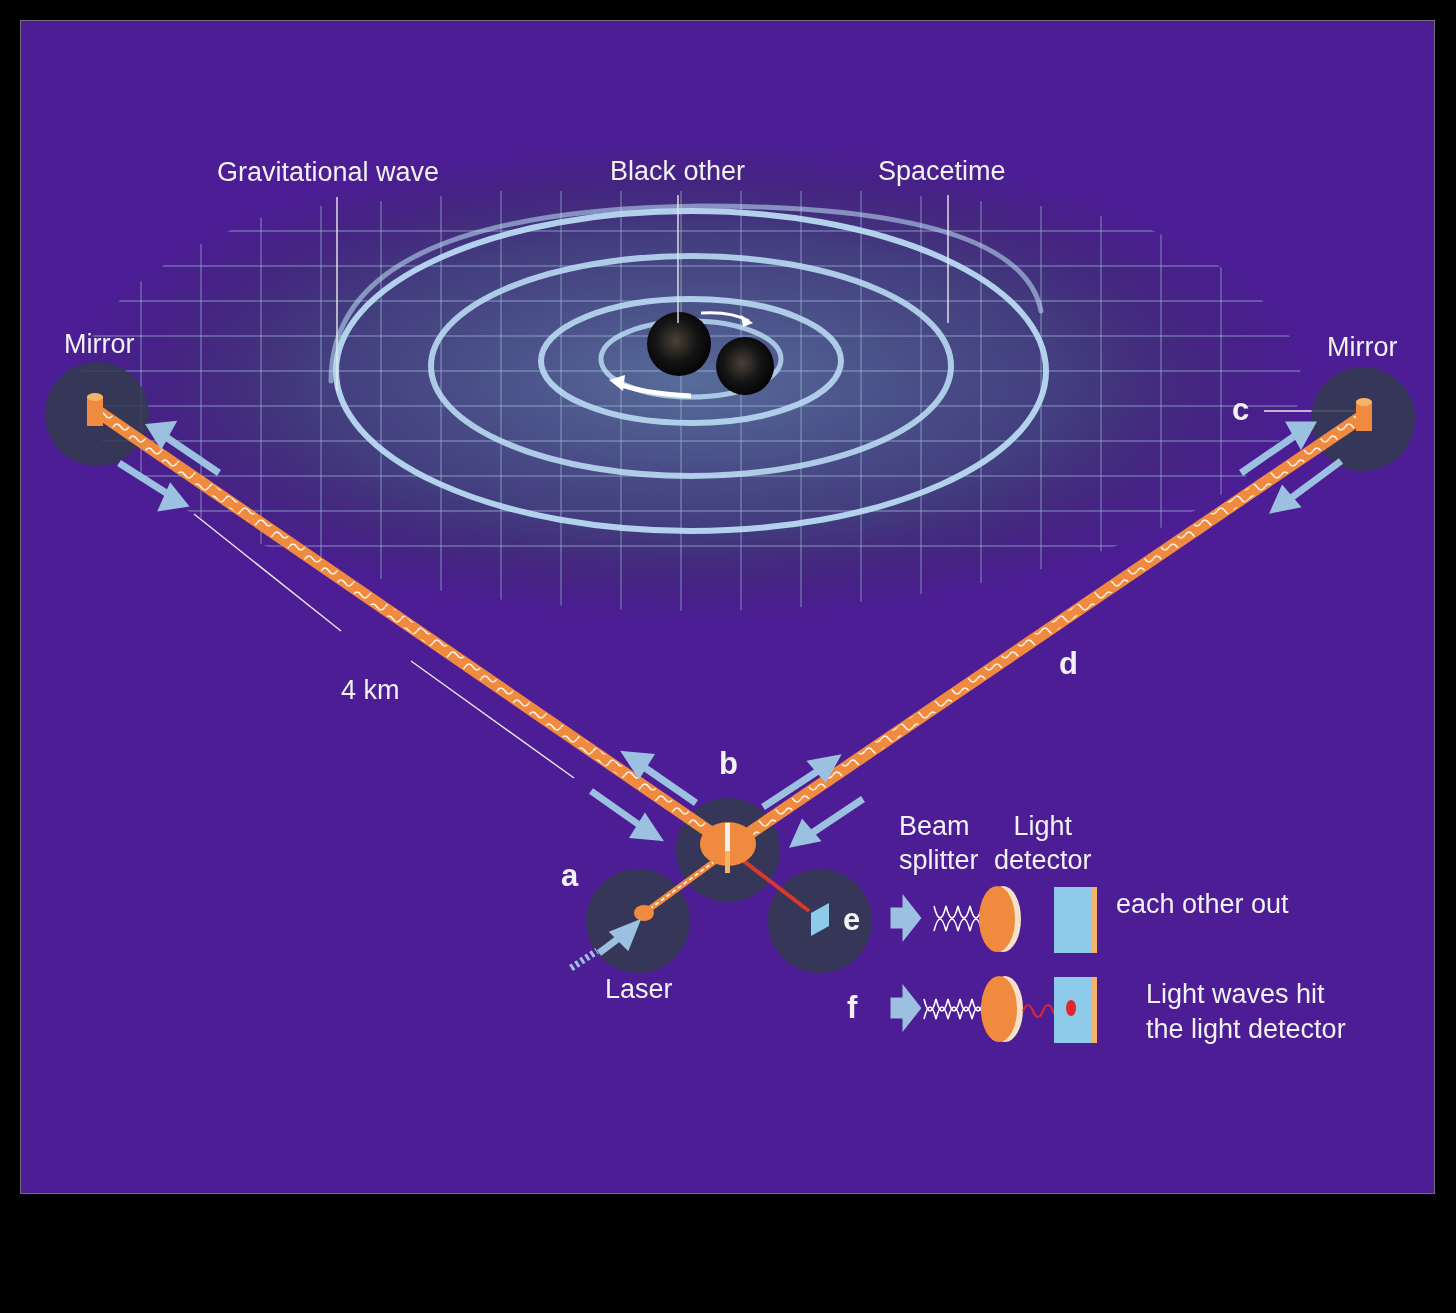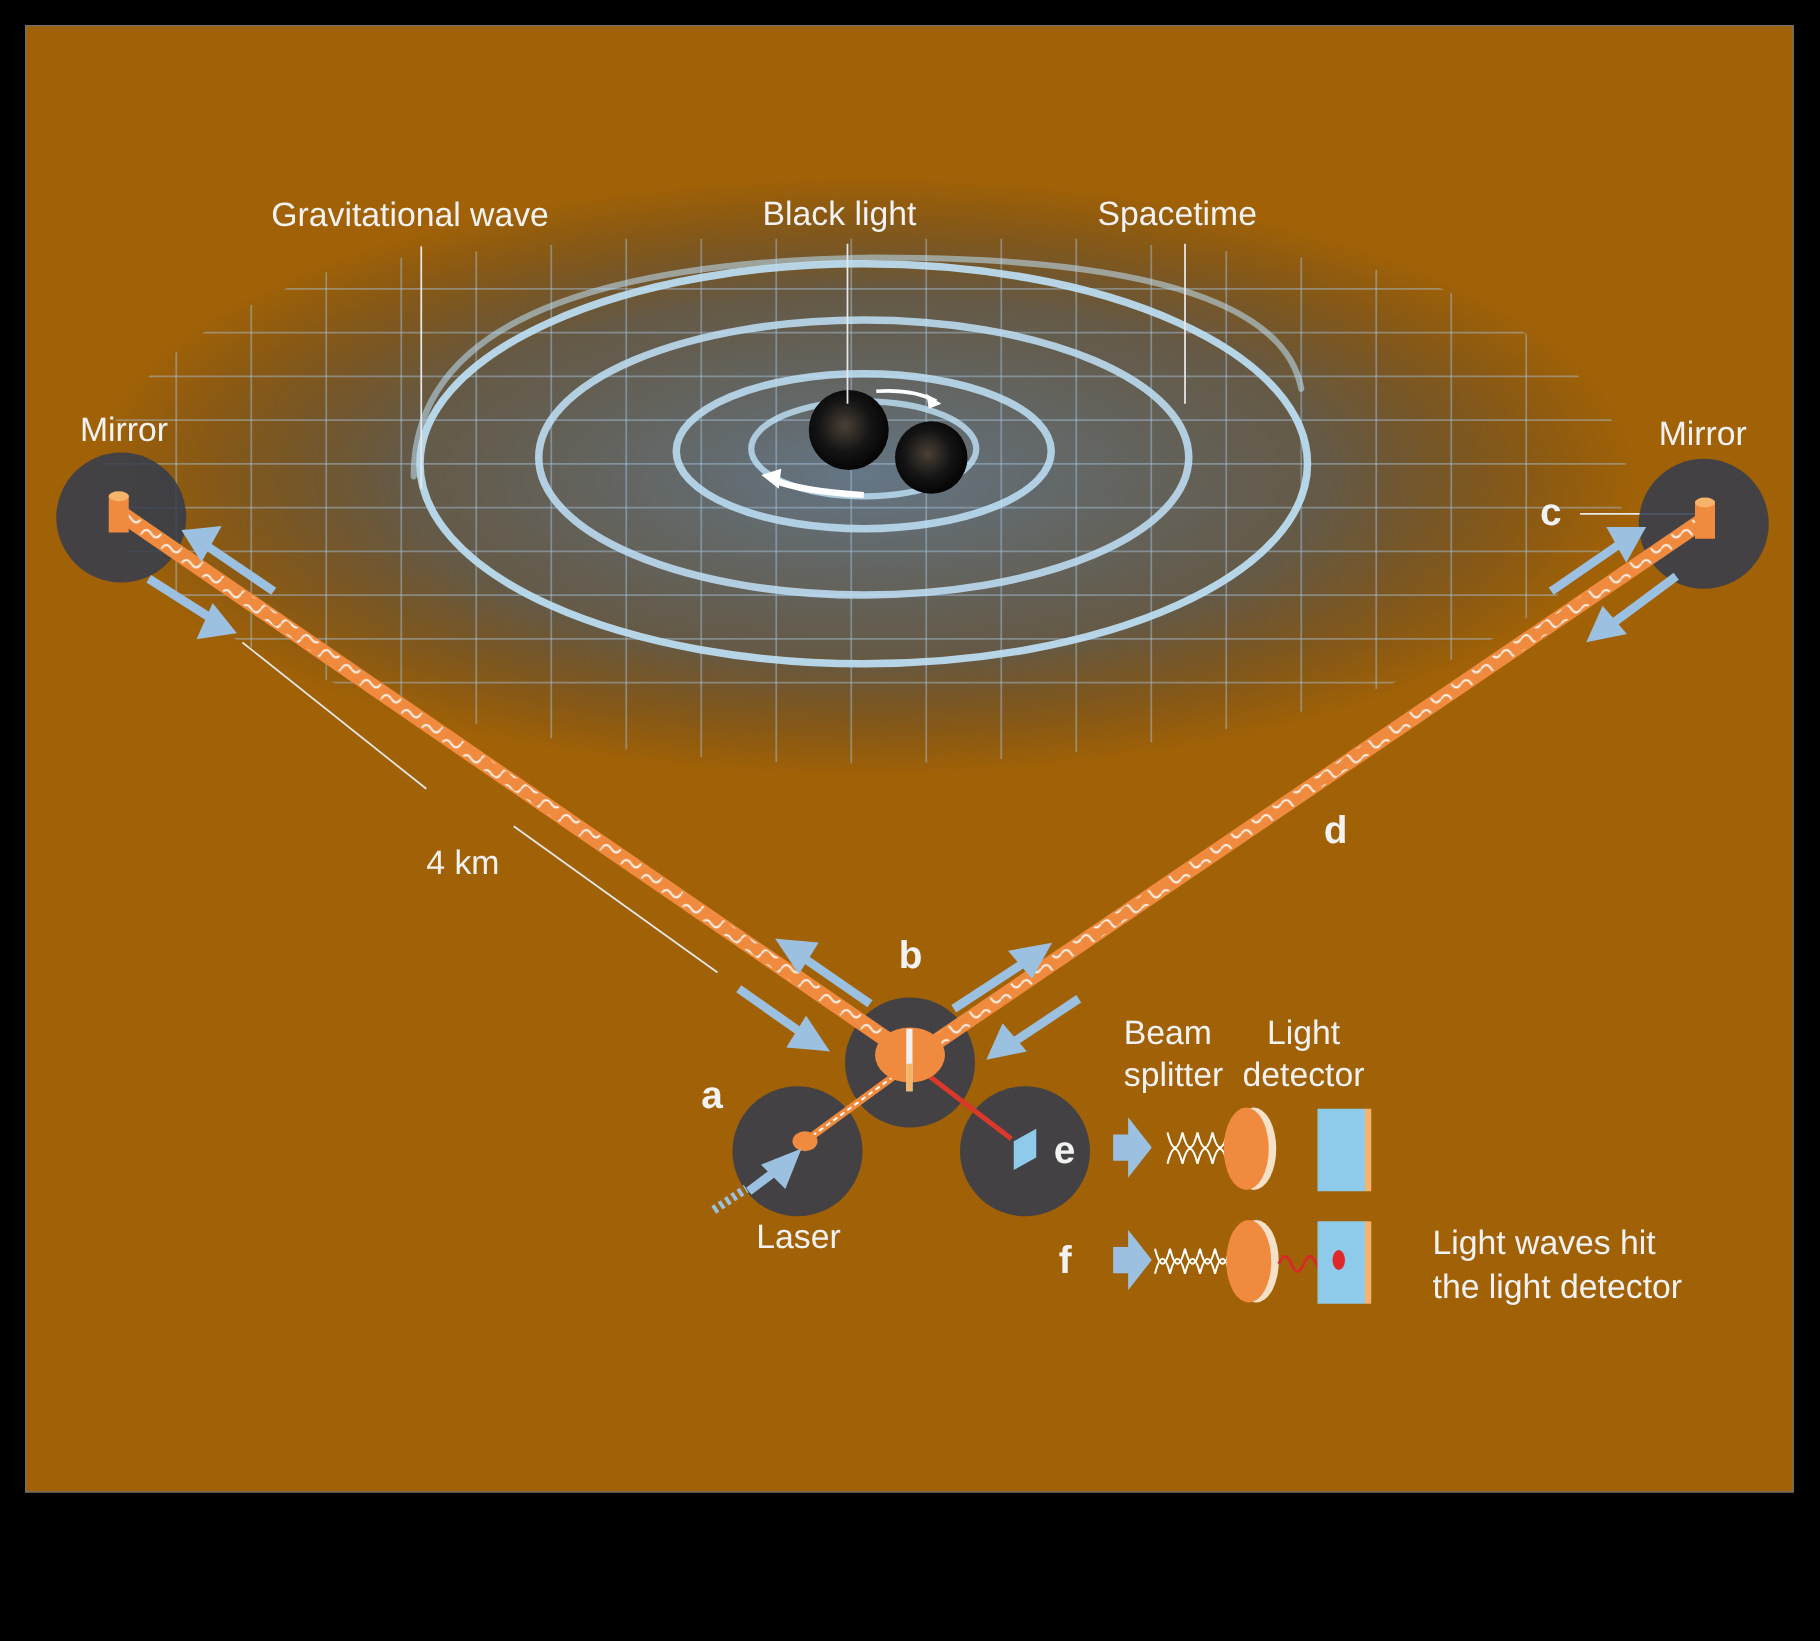--- a/index.html
+++ b/index.html
@@ -1,17 +1,17 @@
 <!DOCTYPE html>
 <html><head>
 <meta charset="utf-8">
 <style>
   html,body{margin:0;padding:0;background:#000;}
   body{width:1456px;height:1313px;position:relative;overflow:hidden;font-family:"Liberation Sans",sans-serif;}
-  #panel{position:absolute;left:20px;top:20px;width:1415px;height:1174px;background:#a16207;border:1px solid #6d7077;box-sizing:border-box;overflow:hidden;padding-left:16px;}
+  #panel{position:absolute;left:20px;top:20px;width:1415px;height:1174px;background:#4c1d95;border:1px solid #6d7077;box-sizing:border-box;overflow:hidden;padding-left:16px;}
   svg#art{position:absolute;left:0;top:0;}
   .lbl{position:absolute;color:#f2f2f2;font-size:27px;white-space:nowrap;line-height:1.25;}
   .bold{font-weight:bold;font-size:31px;}
 </style>
 </head>
 <body>
 
 <div id="panel">
   <svg id="art" width="1415" height="1174" viewBox="20 20 1415 1174">
     <defs>
@@ -133,37 +133,38 @@
       <ellipse cx="1004" cy="1008" rx="18" ry="33" fill="#f5e0c8"></ellipse>
       <ellipse cx="998" cy="1008" rx="18" ry="33" fill="#f08a3e"></ellipse>
       <path d="M1022 1010 q5 -12 10 0 q5 12 10 0 q5 -12 10 0 q5 12 10 0" stroke="#d9282a" stroke-width="2.2" fill="none"></path>
       <rect x="1053" y="976" width="38" height="66" fill="#8ecbea"></rect>
       <rect x="1091" y="976" width="5" height="66" fill="#f5b46a"></rect>
       <ellipse cx="1070" cy="1007" rx="5" ry="8" fill="#e0282a"></ellipse>
     </g>
   </svg>
 
   <div class="lbl" style="left:196px;top:135px;">Gravitational wave</div>
-  <div class="lbl" style="left:589px;top:134px;">Black light</div>
+  <div class="lbl" style="left:589px;top:134px;">Black other</div>
   <div class="lbl" style="left:857px;top:134px;">Spacetime</div>
   <div class="lbl" style="left:43px;top:307px;">Mirror</div>
   <div class="lbl" style="left:1306px;top:310px;">Mirror</div>
   <div class="lbl" style="left:320px;top:609px;margin-top:44px;">4 km</div>
   <div class="lbl" style="left:584px;top:952px;text-align:right;">Laser</div>
 
   <div class="lbl" style="left:878px;top:788px;text-align:left;line-height:34px;">
     <div>Beam</div>
     <div>splitter</div>
   </div>
   <div class="lbl" style="left:957px;top:788px;text-align:center;line-height:34px;margin-left:16px;">
     <div>Light</div>
     <div>detector</div>
   </div>
 
   <div class="lbl" style="left:1095px;top:866px;line-height:35px;">
+    <div>each other out</div>
   </div>
   <div class="lbl" style="left:1125px;top:956px;line-height:35px;">
     <div>Light waves hit</div>
     <div>the light detector</div>
   </div>
 
   <div class="lbl bold" style="left:540px;top:836px;">a</div>
   <div class="lbl bold" style="left:698px;top:724px;">b</div>
   <div class="lbl bold" style="left:1211px;top:370px;">c</div>
   <div class="lbl bold" style="left:1038px;top:624px;">d</div>

